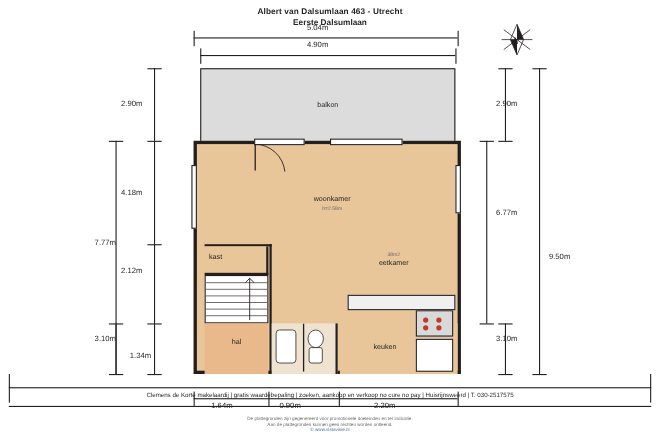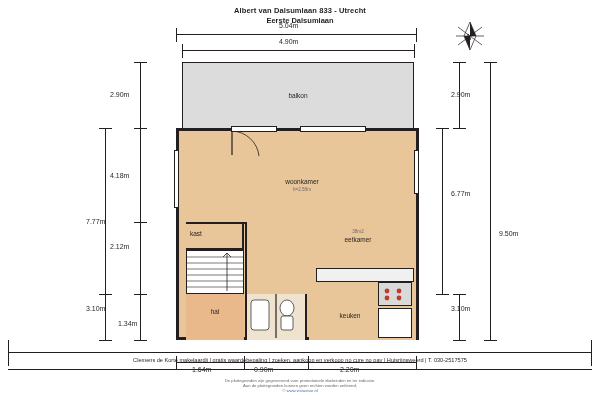--- a/index.html
+++ b/index.html
@@ -138,21 +138,21 @@
     background: #231f20;
     width: 1px;
   }
 </style>
 </head>
 <body>
 
 <div class="page">
 
   <div class="title-block">
-    <div class="title-line1">Albert van Dalsumlaan 833 - Utrecht</div>
+    <div class="title-line1">Albert van Dalsumlaan 463 - Utrecht</div>
     <div class="title-line2">Eerste Dalsumlaan</div>
   </div>
 
   <div class="compass">
     <svg width="48" height="36" viewBox="0 0 48 36">
       <g stroke="#231f20" stroke-width="0.7" fill="none">
         <path d="M24 4 L30 18 L24 32 L18 18 Z" fill="#ffffff"></path>
         <path d="M24 4 L30 18 L24 18 Z" fill="#231f20" stroke="none"></path>
         <path d="M24 32 L18 18 L24 18 Z" fill="#231f20" stroke="none"></path>
         <line x1="10" y1="18" x2="38" y2="18"></line>

